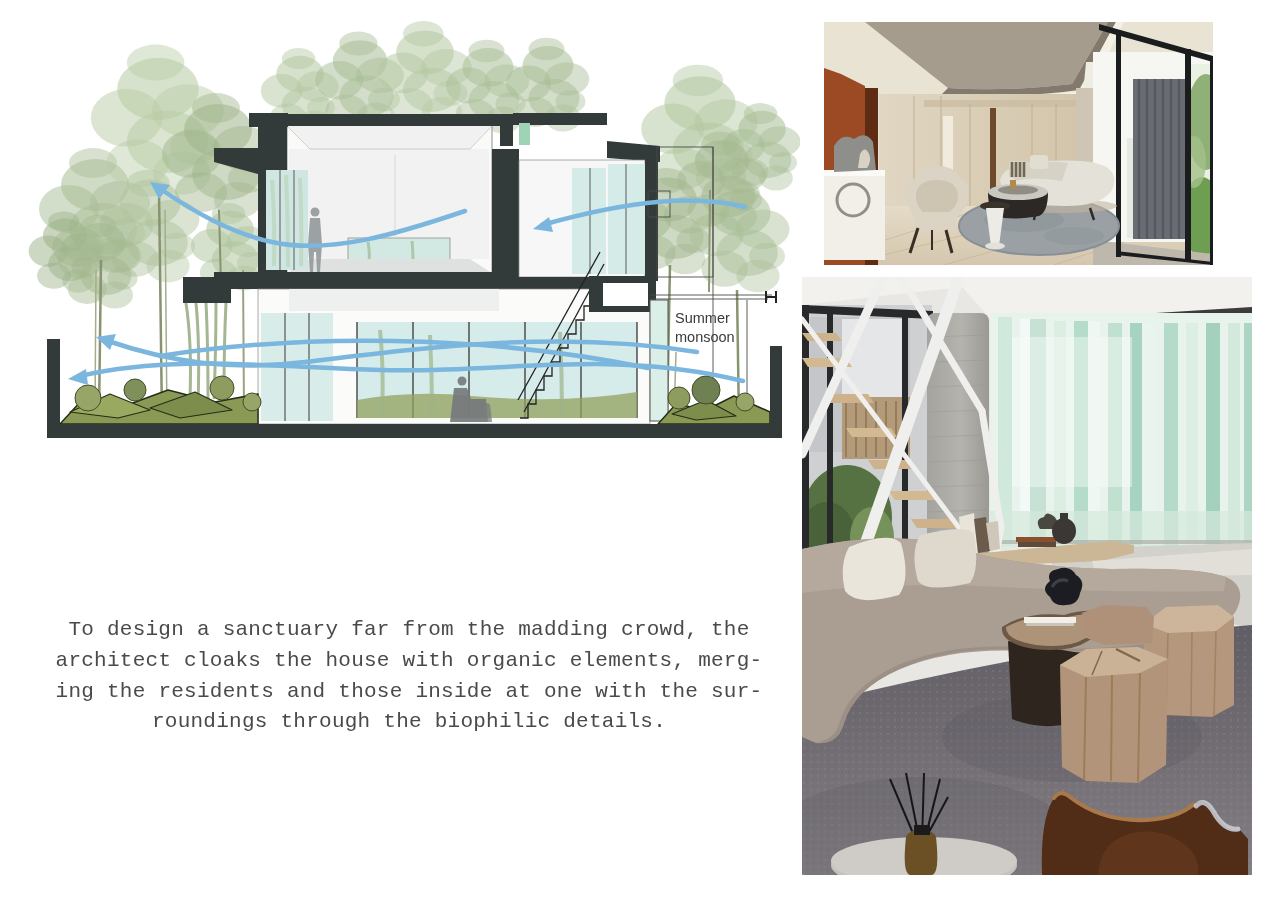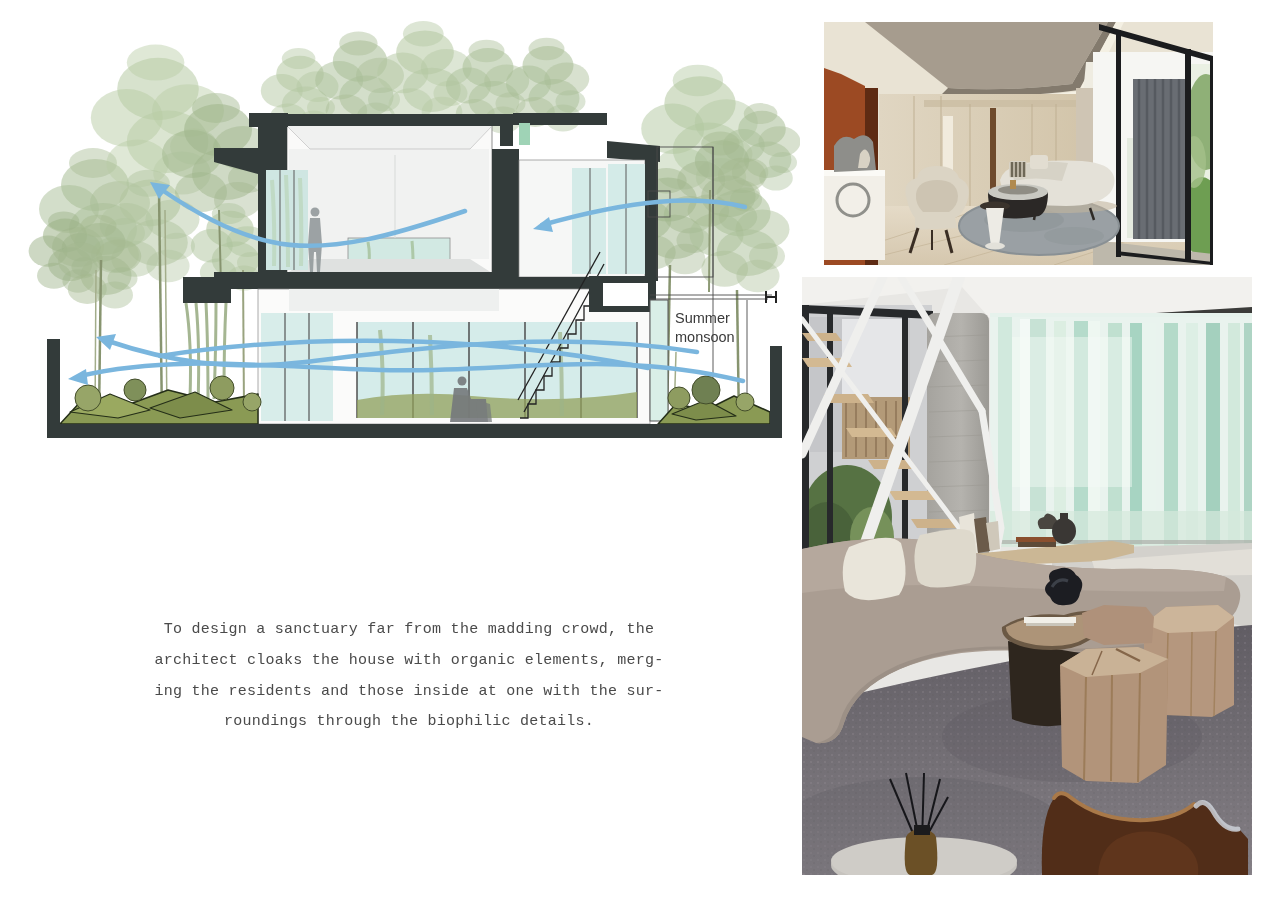--- a/index.html
+++ b/index.html
@@ -1,19 +1,19 @@
 <!DOCTYPE html>
 <html><head>
 <meta charset="utf-8">
 <style>
 html,body{margin:0;padding:0;background:#ffffff;width:1273px;height:900px;overflow:hidden}
 body{font-family:"Liberation Sans",sans-serif;position:relative}
 .abs{position:absolute}
 #caption{position:absolute;left:0;top:615px;width:818px;text-align:center;
- font-family:"Liberation Mono",monospace;font-size:15px;line-height:30.8px;letter-spacing:0.25px;color:#4a4a4a}
+ font-family:"Liberation Mono",monospace;font-size:21px;line-height:30.8px;letter-spacing:0.25px;color:#4a4a4a}
 </style>
 </head>
 <body>
 
 <svg class="abs" style="left:0;top:0" width="800" height="460" viewBox="0 0 800 460">
   <defs>
 
     <g id="canopy">
       <ellipse cx="0" cy="-30" rx="34" ry="26" fill="currentColor" opacity="0.55"></ellipse>
       <ellipse cx="-26" cy="-6" rx="30" ry="24" fill="currentColor" opacity="0.5"></ellipse>

